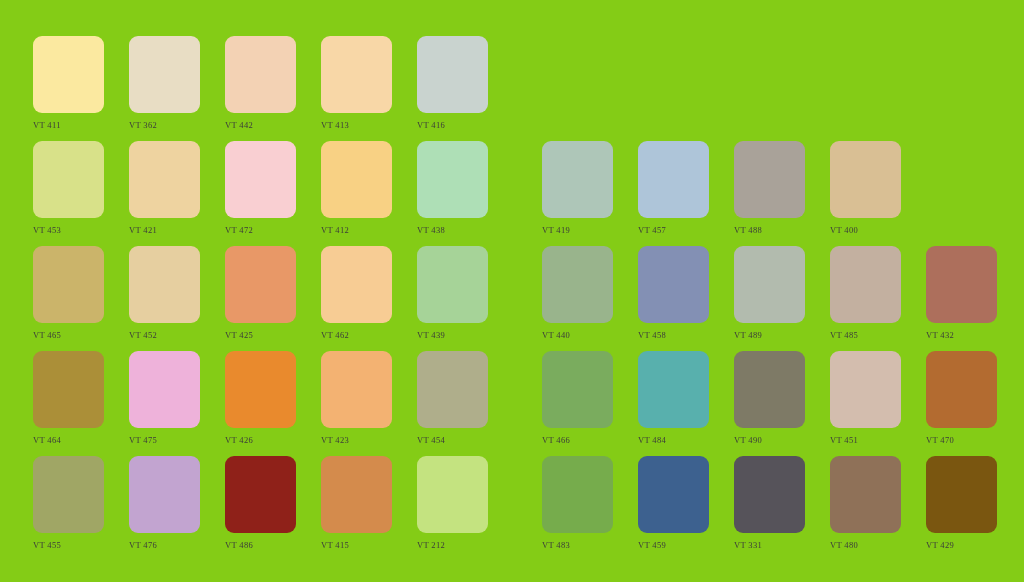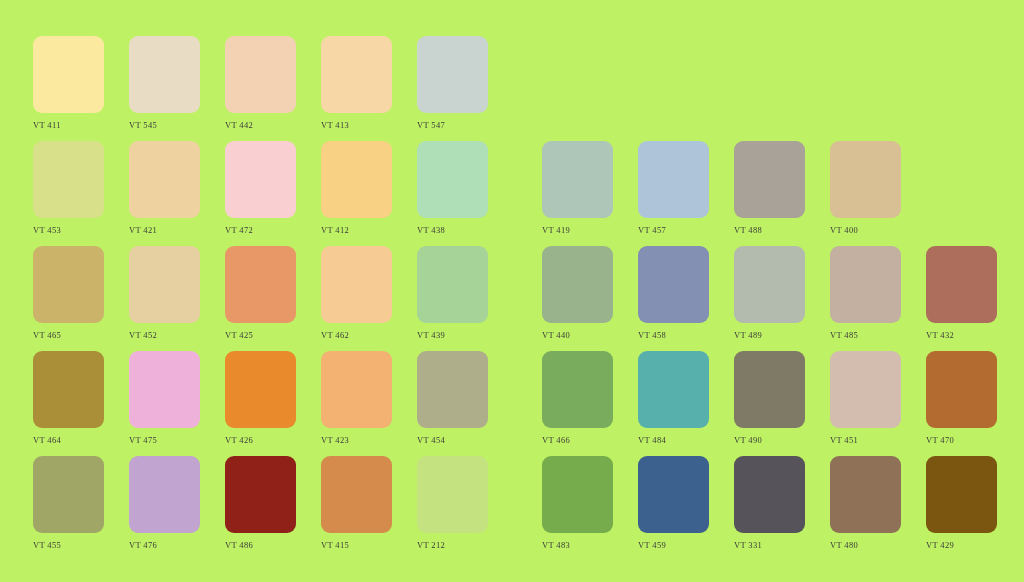--- a/index.html
+++ b/index.html
@@ -11,21 +11,21 @@
   body {
     width: 1024px;
     height: 582px;
     font-family: "Liberation Serif", "DejaVu Serif", serif;
     overflow: hidden;
   }
   #swatch-chart {
     position: relative;
     width: 1024px;
     height: 582px;
-    background: #bef264;
+    background: #84cc16;
     box-sizing: border-box;
     padding: 36px 0 0 0;
   }
   .swatch-row {
     display: flex;
     align-items: flex-start;
     height: 105px;
     padding-left: 33px;
     box-sizing: border-box;
   }
@@ -66,33 +66,33 @@
 
 <div id="swatch-chart">
     <div class="swatch-row">
       <div class="swatch-group">
         <div class="swatch-cell">
           <div class="swatch-chip" style="background-color: rgb(251, 233, 160);"></div>
           <div class="swatch-label">VT 411</div>
         </div>
         <div class="swatch-cell">
           <div class="swatch-chip" style="background-color: rgb(232, 221, 196);"></div>
-          <div class="swatch-label">VT 545</div>
+          <div class="swatch-label">VT 362</div>
         </div>
         <div class="swatch-cell">
           <div class="swatch-chip" style="background-color: rgb(243, 210, 180);"></div>
           <div class="swatch-label">VT 442</div>
         </div>
         <div class="swatch-cell">
           <div class="swatch-chip" style="background-color: rgb(248, 215, 167);"></div>
           <div class="swatch-label">VT 413</div>
         </div>
         <div class="swatch-cell">
           <div class="swatch-chip" style="background-color: rgb(201, 211, 207);"></div>
-          <div class="swatch-label">VT 547</div>
+          <div class="swatch-label">VT 416</div>
         </div>
       </div>
       <div class="group-gap"></div>
     </div>
     <div class="swatch-row">
       <div class="swatch-group">
         <div class="swatch-cell">
           <div class="swatch-chip" style="background-color: rgb(216, 225, 137);"></div>
           <div class="swatch-label">VT 453</div>
         </div>

